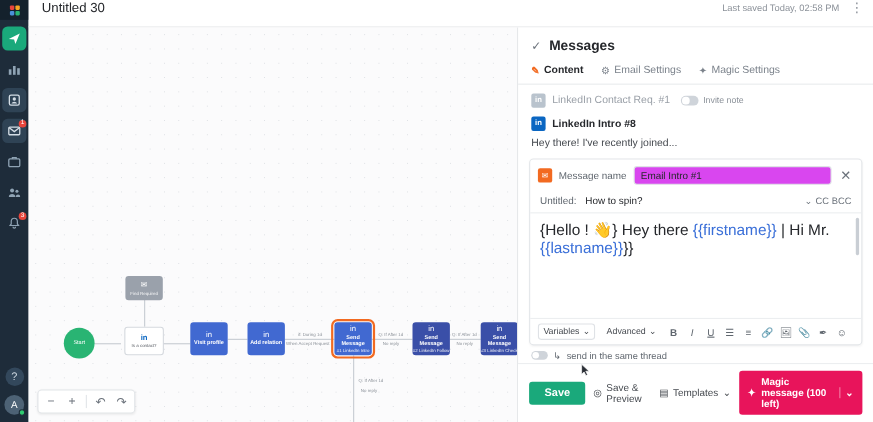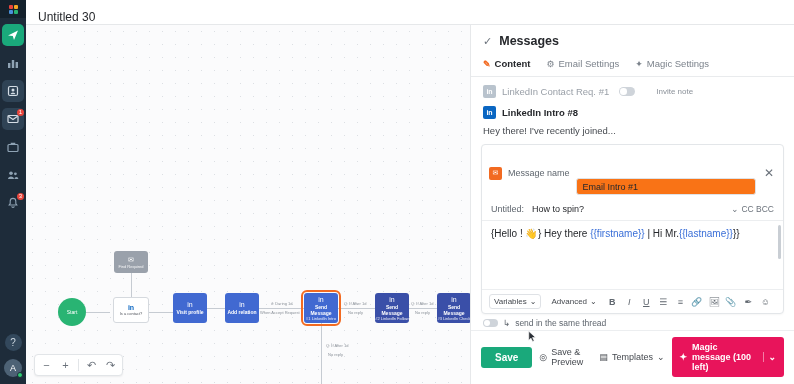--- a/index.html
+++ b/index.html
@@ -52,21 +52,21 @@
   }
   .rail-avatar .dot {
     position:absolute; right:-1px; bottom:-1px; width:6px; height:6px;
     border-radius:50%; background:#2ecc71; border:1px solid #1e2c3a;
   }
 
   
   .topbar {
     position:absolute; left:26px; top:0; right:0; height:25px;
     background:#fff; border-bottom:1px solid #e6e8ea;
-    display:flex; align-items:flex-end;
+    display:flex; align-items:flex-start;
   }
   .topbar .title { margin-left:12px; font-size:12px; color:#26282c; }
   .topbar .right { margin-left:auto; display:flex; align-items:center; gap:10px; padding-right:8px; }
   .topbar .saved { font-size:8.5px; color:#8b9199; }
   .topbar .kebab { color:#8b9199; font-size:12px; letter-spacing:1px; }
 
   
   .canvas {
     position:absolute; left:26px; top:25px; right:324px; bottom:0;
     background:#fbfbfc;
@@ -122,50 +122,49 @@
   .tab.active .ti { color:#f26a21; }
 
   .section { padding:8px 12px 0 12px; }
   .liline { display:flex; align-items:center; gap:6px; }
   .li-badge {
     width:13px;height:13px;border-radius:2px;background:#0a66c2;color:#fff;
     font-size:7px;font-weight:bold;display:flex;align-items:center;justify-content:center;
   }
   .li-name { font-size:9.5px; color:#9aa0a8; }
   .li-name.dark { color:#26282c; }
-  .toggle-wrap { display:flex; align-items:flex-start; gap:21px; margin-left:4px; }
+  .toggle-wrap { display:flex; align-items:flex-start; gap:4px; margin-left:4px; }
   .toggle { width:16px;height:8.5px;border-radius:5px;background:#cfd4da;position:relative; }
   .toggle::after { content:""; position:absolute; left:1px; top:1px; width:6.5px;height:6.5px;border-radius:50%;background:#fff; }
   .toggle-label { font-size:8px; color:#8b9199; }
   .ghost-text { font-size:9.5px; color:#b9bec4; padding:6px 0 2px 0; }
   .body-text { font-size:9.5px; color:#45494f; padding:6px 0 2px 0; }
 
   
   .card {
     margin:6px 10px 0 10px; border:1px solid #e3e6e9; border-radius:4px;
     background:#fff; display:flex; flex-direction:column; flex:1; min-height:0;
     box-shadow:0 1px 2px rgba(0,0,0,.04);
   }
   .card-row { display:flex; align-items:center; gap:6px; padding:6px 7px; }
   .mail-badge { width:13px;height:13px;border-radius:2px;background:#f26a21;color:#fff;
     font-size:7px;display:flex;align-items:center;justify-content:center; }
   .card-label { font-size:9px; color:#5f666e; }
   .input {
     flex:1; border:1px solid #dfe2e6; border-radius:3px; height:17px;
     font-size:9px; color:#26282c; padding:0 6px; display:flex; align-items:center;
-    background:#f97316;
-    margin-top:27px;
+    background:#d946ef;
   }
   .card-close { color:#6b727b; font-size:12px; padding:0 2px; cursor:pointer; }
   .subject-row { display:flex; align-items:center; gap:8px; padding:3px 9px 6px 9px; border-bottom:1px solid #eceef0; }
   .subject-label { font-size:9px; color:#5f666e; }
   .subject-val { font-size:9px; color:#26282c; flex:1; }
   .ccbcc { font-size:8.5px; color:#6b727b; display:flex; align-items:center; gap:3px; }
 
-  .editor { flex:1; min-height:0; padding:7px 9px; font-size:10px; color:#26282c; position:relative; overflow:hidden;}
+  .editor { flex:1; min-height:0; padding:7px 9px; font-size:14px; color:#26282c; position:relative; overflow:hidden;}
   .editor .var { color:#3a6fd8; }
   .scrollbar { position:absolute; right:2px; top:4px; width:3px; height:34px; border-radius:2px; background:#c9ced4; }
 
   .toolbar { display:flex; align-items:center; gap:6px; padding:4px 7px; border-top:1px solid #eceef0; }
   .dd {
     border:1px solid #dfe2e6; border-radius:3px; height:15px; padding:0 4px;
     font-size:8px; color:#45494f; display:flex; align-items:center; gap:3px; background:#fff;
   }
   .tbtn { color:#5f666e; font-size:9px; width:11px; text-align:center; cursor:pointer; }
   .cursor { position:absolute; left:186px; top:279px; width:9px; height:13px; }
@@ -255,20 +254,24 @@
 
   <div class="rail-help">?</div>
   <div class="rail-avatar">
     <span>A</span>
     <span class="dot"></span>
   </div>
 </div>
 
 <div class="topbar">
   <div class="title">Untitled 30</div>
+  <div class="right">
+    <span class="saved">Last saved Today, 02:58 PM</span>
+    <span class="kebab">⋮</span>
+  </div>
 </div>
 
 <div class="canvas">
 
   <div class="edge" style="left:60px; top:287px; width:24px; height:1px;"></div>
   <div class="edge" style="left:120px; top:287px; width:27px; height:1px;"></div>
   <div class="edge" style="left:181px; top:283px; width:18px; height:1px;"></div>
   <div class="edge" style="left:233px; top:283px; width:45px; height:1px;"></div>
   <div class="edge" style="left:312px; top:283px; width:37px; height:1px;"></div>
   <div class="edge" style="left:383px; top:283px; width:28px; height:1px;"></div>

